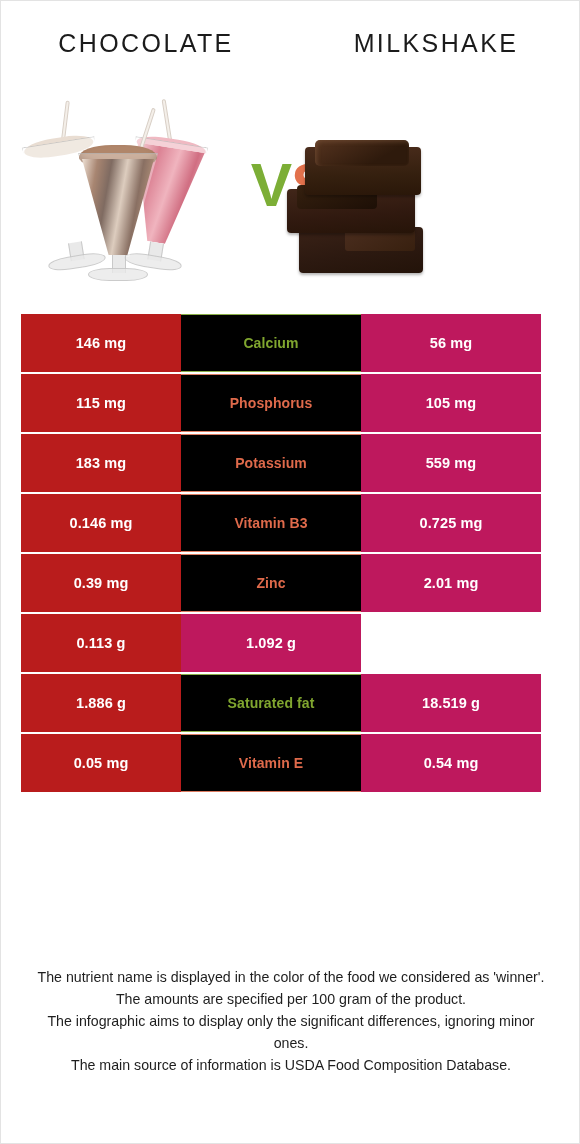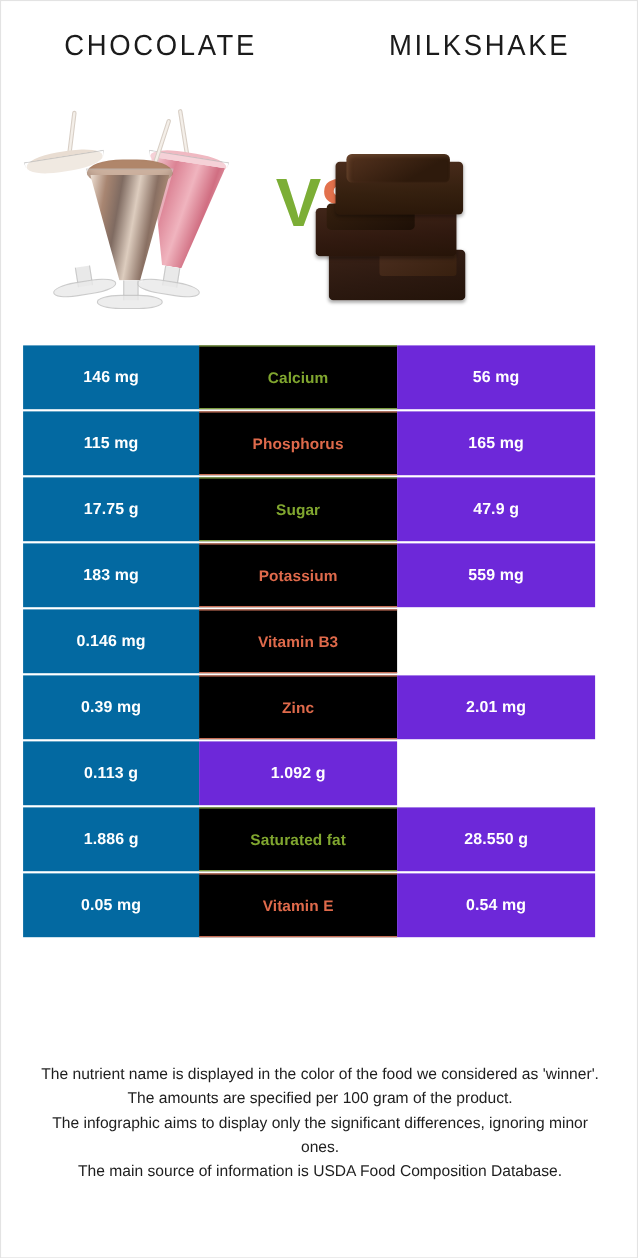--- a/index.html
+++ b/index.html
@@ -172,26 +172,26 @@
     display: flex;
     align-items: center;
     justify-content: center;
     box-sizing: border-box;
     font-size: 14.5px;
     font-weight: 600;
     letter-spacing: 0.1px;
   }
   .cell-left {
     width: 160px;
-    background: #0369a1;
+    background: #b91c1c;
     color: #ffffff;
   }
   .cell-right {
     width: 180px;
-    background: #6d28d9;
+    background: #be185d;
     color: #ffffff;
   }
   .cell-mid {
     width: 180px;
     background: #000000;
     font-size: 14px;
     font-weight: 700;
   }
   .cell-mid.win-green {
     color: #80A62F;
@@ -300,49 +300,45 @@
 
   <div class="table">
       <div class="row">
         <div class="cell cell-left">146 mg</div>
         <div class="cell cell-mid win-green">Calcium</div>
         <div class="cell cell-right">56 mg</div>
       </div>
       <div class="row">
         <div class="cell cell-left">115 mg</div>
         <div class="cell cell-mid win-orange">Phosphorus</div>
-        <div class="cell cell-right">165 mg</div>
-      </div>
-      <div class="row">
-        <div class="cell cell-left">17.75 g</div>
-        <div class="cell cell-mid win-green">Sugar</div>
-        <div class="cell cell-right">47.9 g</div>
+        <div class="cell cell-right">105 mg</div>
       </div>
       <div class="row">
         <div class="cell cell-left">183 mg</div>
         <div class="cell cell-mid win-orange">Potassium</div>
         <div class="cell cell-right">559 mg</div>
       </div>
       <div class="row">
         <div class="cell cell-left">0.146 mg</div>
         <div class="cell cell-mid win-orange">Vitamin B3</div>
+        <div class="cell cell-right">0.725 mg</div>
       </div>
       <div class="row">
         <div class="cell cell-left">0.39 mg</div>
         <div class="cell cell-mid win-orange">Zinc</div>
         <div class="cell cell-right">2.01 mg</div>
       </div>
       <div class="row">
         <div class="cell cell-left">0.113 g</div>
         <div class="cell cell-right">1.092 g</div>
       </div>
       <div class="row">
         <div class="cell cell-left">1.886 g</div>
         <div class="cell cell-mid win-green">Saturated fat</div>
-        <div class="cell cell-right">28.550 g</div>
+        <div class="cell cell-right">18.519 g</div>
       </div>
       <div class="row">
         <div class="cell cell-left">0.05 mg</div>
         <div class="cell cell-mid win-orange">Vitamin E</div>
         <div class="cell cell-right">0.54 mg</div>
       </div>
     </div>
 
   <div class="footer">
     <p>The nutrient name is displayed in the color of the food we considered as 'winner'.</p>

